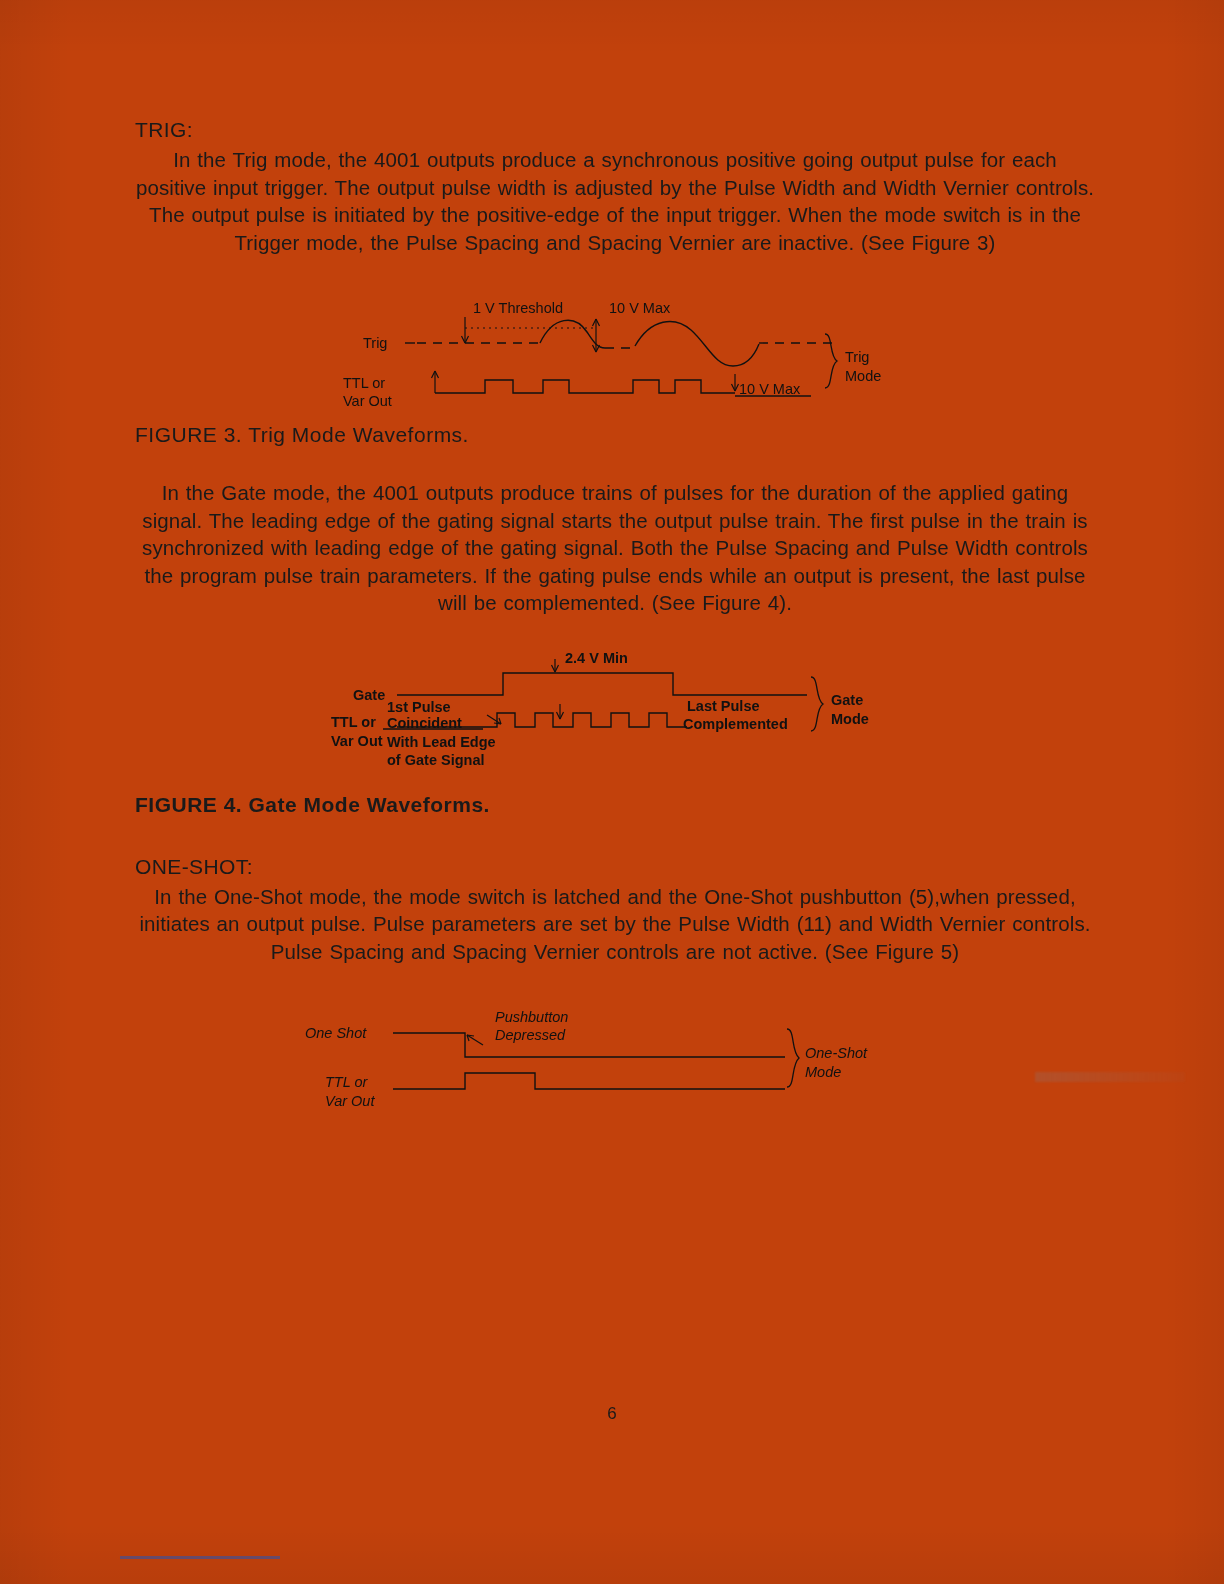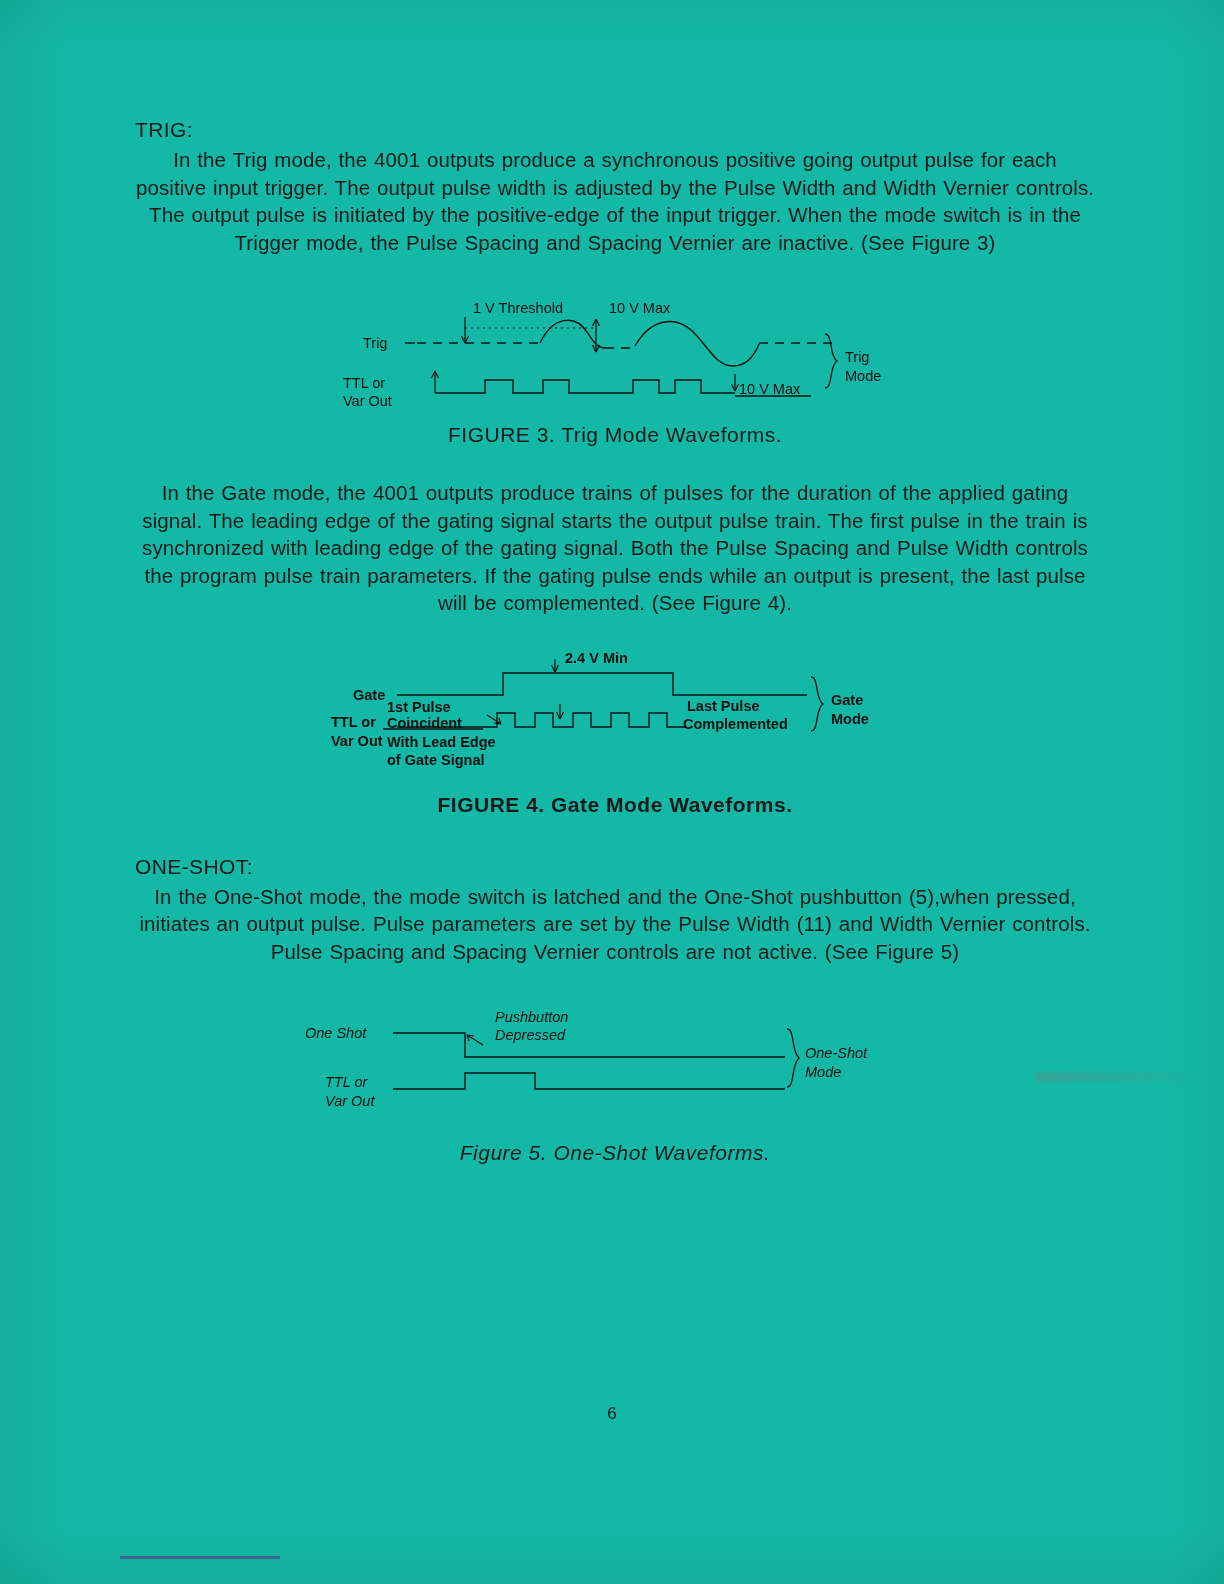--- a/index.html
+++ b/index.html
@@ -11,21 +11,21 @@
     width: 1224px;
     height: 1584px;
     position: relative;
     font-family: "Liberation Sans", sans-serif;
     color: #1a1a1a;
     overflow: hidden;
   }
   .page {
     position: absolute;
     inset: 0;
-    background: #14b8a6;
+    background: #c2410c;
   }
   
   .page::before {
     content: "";
     position: absolute;
     inset: 0;
     background:
       linear-gradient(to right, rgba(0,0,0,0.055) 0px, rgba(0,0,0,0.0) 70px),
       linear-gradient(to left, rgba(0,0,0,0.045) 0px, rgba(0,0,0,0.0) 60px),
       linear-gradient(to bottom, rgba(0,0,0,0.04) 0px, rgba(0,0,0,0.0) 55px),
@@ -46,21 +46,20 @@
   }
   p.para {
     font-size: 20.5px;
     line-height: 27.5px;
     margin: 0;
     letter-spacing: 0.1px;
     word-spacing: 1px;
     text-align: center;
   }
   .fig-caption {
-    text-align: center;
     font-size: 21px;
     letter-spacing: 0.5px;
   }
   .figure-wrap {
     position: relative;
   }
   svg { display: block; }
   .pagenum {
     position: absolute;
     left: 0;
@@ -214,21 +213,20 @@
         <g font-family="Liberation Sans, sans-serif" font-size="14.5" fill="#111">
           <text x="360" y="15">Pushbutton</text>
           <text x="360" y="33">Depressed</text>
           <text x="170" y="31">One Shot</text>
           <text x="190" y="80">TTL or</text>
           <text x="190" y="99">Var Out</text>
           <text x="670" y="51">One-Shot</text>
           <text x="670" y="70">Mode</text>
         </g>
       </svg>
-      <div class="fig-caption" style="margin-top:24px;">Figure 5. One-Shot Waveforms.</div>
     </div>
 
   </div>
 
   <div class="faint-mark"></div>
   <div class="pagenum">6</div>
   <div class="bottom-mark"></div>
 </div>
 
 </body></html>

